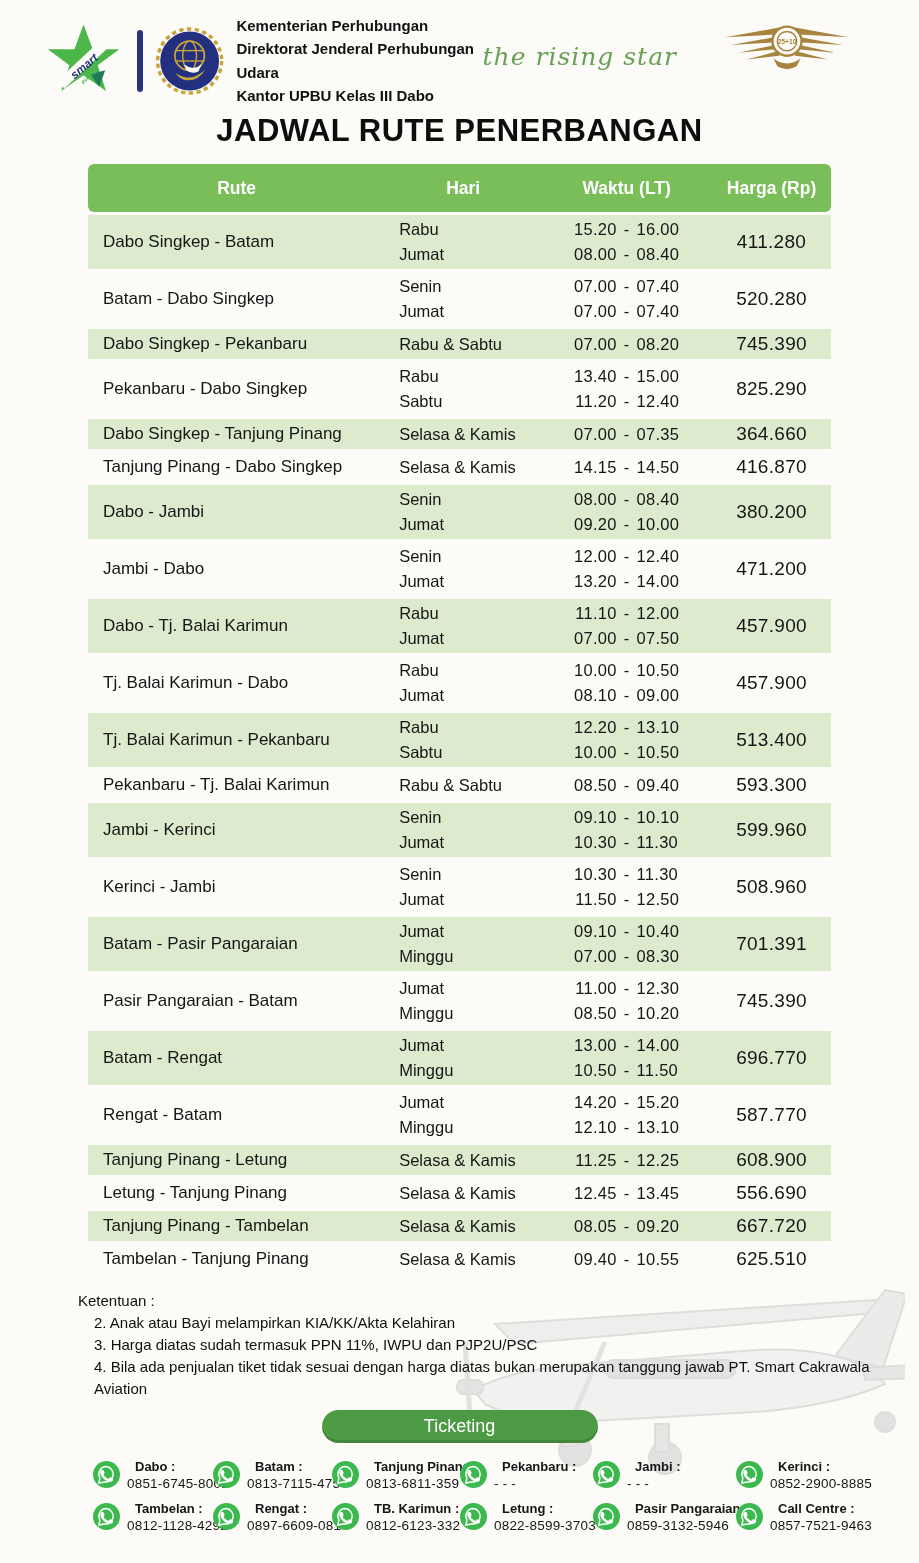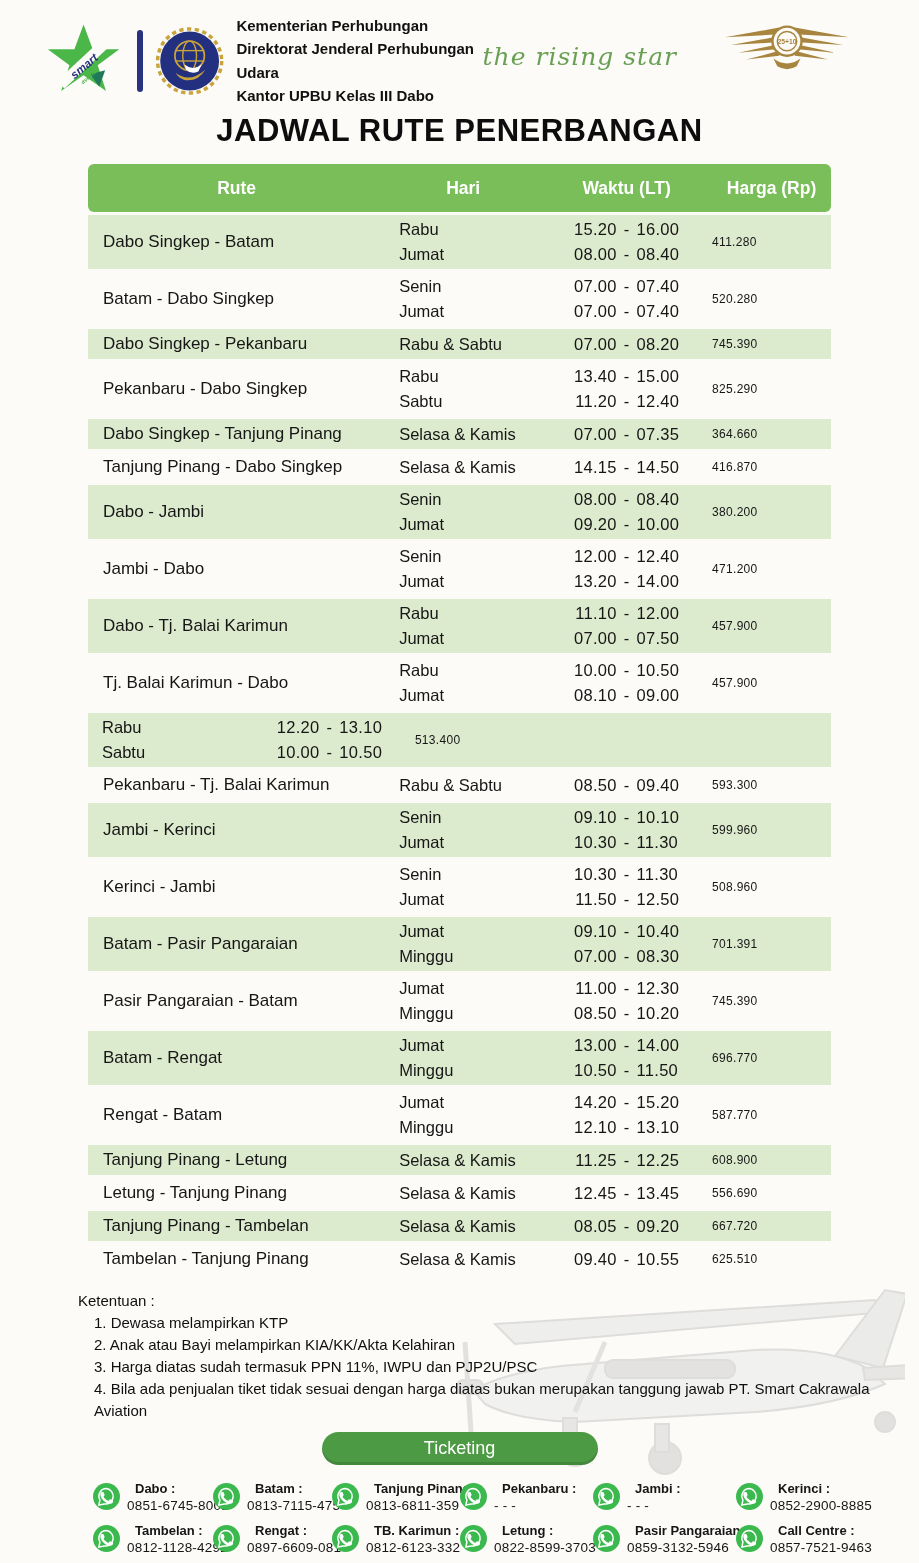--- a/index.html
+++ b/index.html
@@ -44,21 +44,21 @@
   .row.shaded{background:var(--row-green);}
   .row .c-rute{width:40%;padding-left:15px;font-size:17px;}
   .row .c-hari{width:21%;padding-left:14px;font-size:16.5px;}
   .row .c-waktu{width:23%;font-size:16.5px;}
   .row .c-hari div,.row .c-waktu .tl{line-height:25px;}
   .row.single{height:30px;}
   .row.double{height:54px;}
   .tl{display:flex;justify-content:center;align-items:center;gap:7px;letter-spacing:.3px;}
   .tl .t1{width:50px;text-align:right;}
   .tl .t2{width:50px;text-align:left;}
-  .row .c-harga{width:16%;text-align:left;font-size:12px;letter-spacing:.3px;}
+  .row .c-harga{width:16%;text-align:center;font-size:19px;letter-spacing:.3px;}
 
   
   .notes{margin:16px 0 0 78px;font-size:15px;line-height:22px;color:#101010;}
   .notes .note-item{margin-left:16px;}
 
   
   .ticket-btn{display:block;width:276px;height:33px;margin:10px auto 0;background:var(--ticketing-green);
       border:none;border-radius:17px;color:#fff;font-size:18px;font-family:"Liberation Sans",sans-serif;
       box-shadow:inset 0 -3px 0 rgba(0,0,0,.12);cursor:pointer;}
 
@@ -337,20 +337,21 @@
               </div>
               <div class="tl">
                 <div class="t1" style="display: inline-block;">08.10</div>
                 <div style="display: inline-block;">-</div>
                 <div class="t2" style="display: inline-block;">09.00</div>
               </div>
             </div>
             <div class="c-harga">457.900</div>
           </div>
           <div class="row shaded double">
+            <div class="c-rute">Tj. Balai Karimun - Pekanbaru</div>
             <div class="c-hari">
               <div>Rabu</div>
               <div>Sabtu</div>
             </div>
             <div class="c-waktu">
               <div class="tl">
                 <div class="t1" style="display: inline-block;">12.20</div>
                 <div style="display: inline-block;">-</div>
                 <div class="t2" style="display: inline-block;">13.10</div>
               </div>
@@ -551,21 +552,20 @@
               </div>
             </div>
             <div class="c-harga">625.510</div>
           </div>
         </div>
     </div>
 
     <div class="notes">
       <div>Ketentuan :</div>
       <div>
-          <div class="note-item">1. Dewasa melampirkan KTP</div>
           <div class="note-item">2. Anak atau Bayi melampirkan KIA/KK/Akta Kelahiran</div>
           <div class="note-item">3. Harga diatas sudah termasuk PPN 11%, IWPU dan PJP2U/PSC</div>
           <div class="note-item">4. Bila ada penjualan tiket tidak sesuai dengan harga diatas bukan merupakan tanggung jawab PT. Smart Cakrawala Aviation</div>
         </div>
     </div>
 
     <button class="ticket-btn">Ticketing</button>
 
     <div class="contacts">
         <div class="contact">

